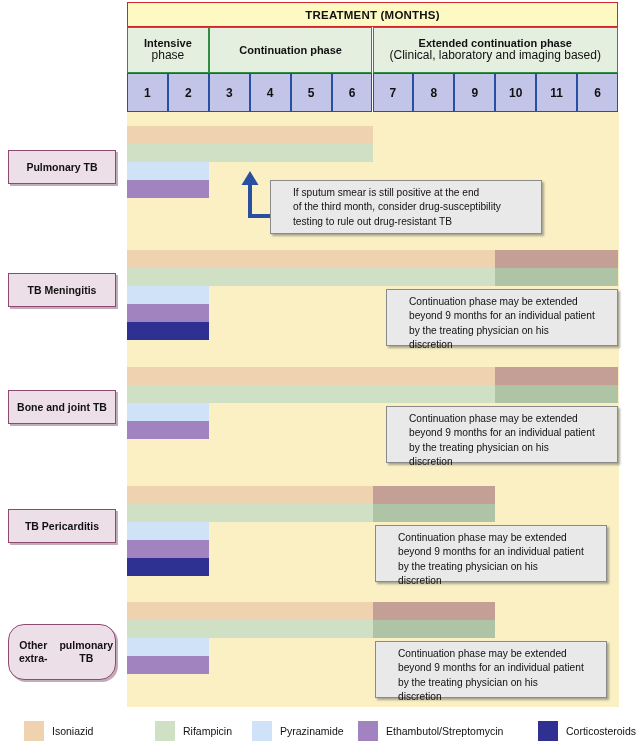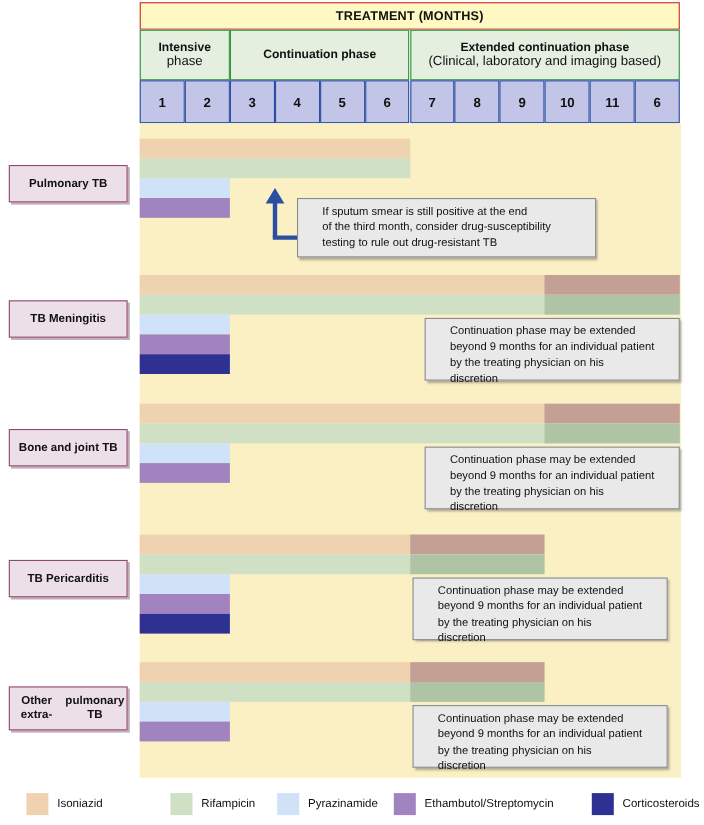--- a/index.html
+++ b/index.html
@@ -198,21 +198,21 @@
       <div class="ext" style="left: 245.5px; width: 122.75px; background: rgb(174, 196, 164);"></div>
     </div>
     <div class="bar" style="left: 127px; width: 81.8333px; top: 522px; background: rgb(207, 226, 247);"></div>
     <div class="bar" style="left: 127px; width: 81.8333px; top: 540px; background: rgb(161, 131, 191);"></div>
     <div class="bar" style="left: 127px; width: 81.8333px; top: 558px; background: rgb(46, 49, 146);"></div>
     <div class="callout" style="left: 375px; top: 525px; width: 232px; height: 57px;">
       <div>Continuation phase may be extended</div>
       <div>beyond 9 months for an individual patient</div>
       <div>by the treating physician on his discretion</div>
     </div>
-    <div class="dz-label" style="top: 624px; height: 40px;">
+    <div class="dz-label" style="top: 624px; height: 56px; border-radius: 16px;">
       <span>Other extra-</span>
       <br>
       <span>pulmonary TB</span>
     </div>
     <div class="bar" style="left: 127px; width: 368.25px; top: 602px; background: rgb(239, 211, 176);">
       <div class="ext" style="left: 245.5px; width: 122.75px; background: rgb(196, 159, 150);"></div>
     </div>
     <div class="bar" style="left: 127px; width: 368.25px; top: 620px; background: rgb(207, 224, 196);">
       <div class="ext" style="left: 245.5px; width: 122.75px; background: rgb(174, 196, 164);"></div>
     </div>

